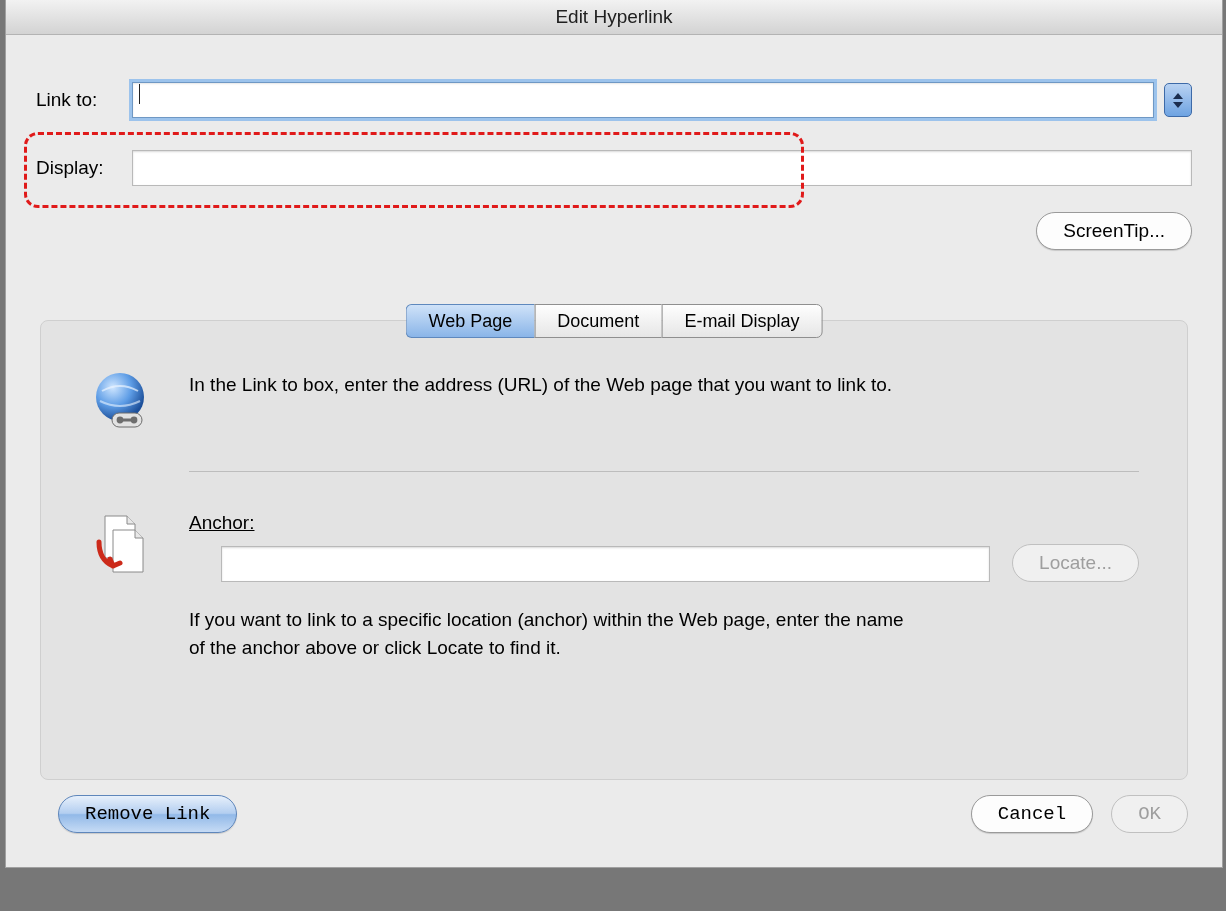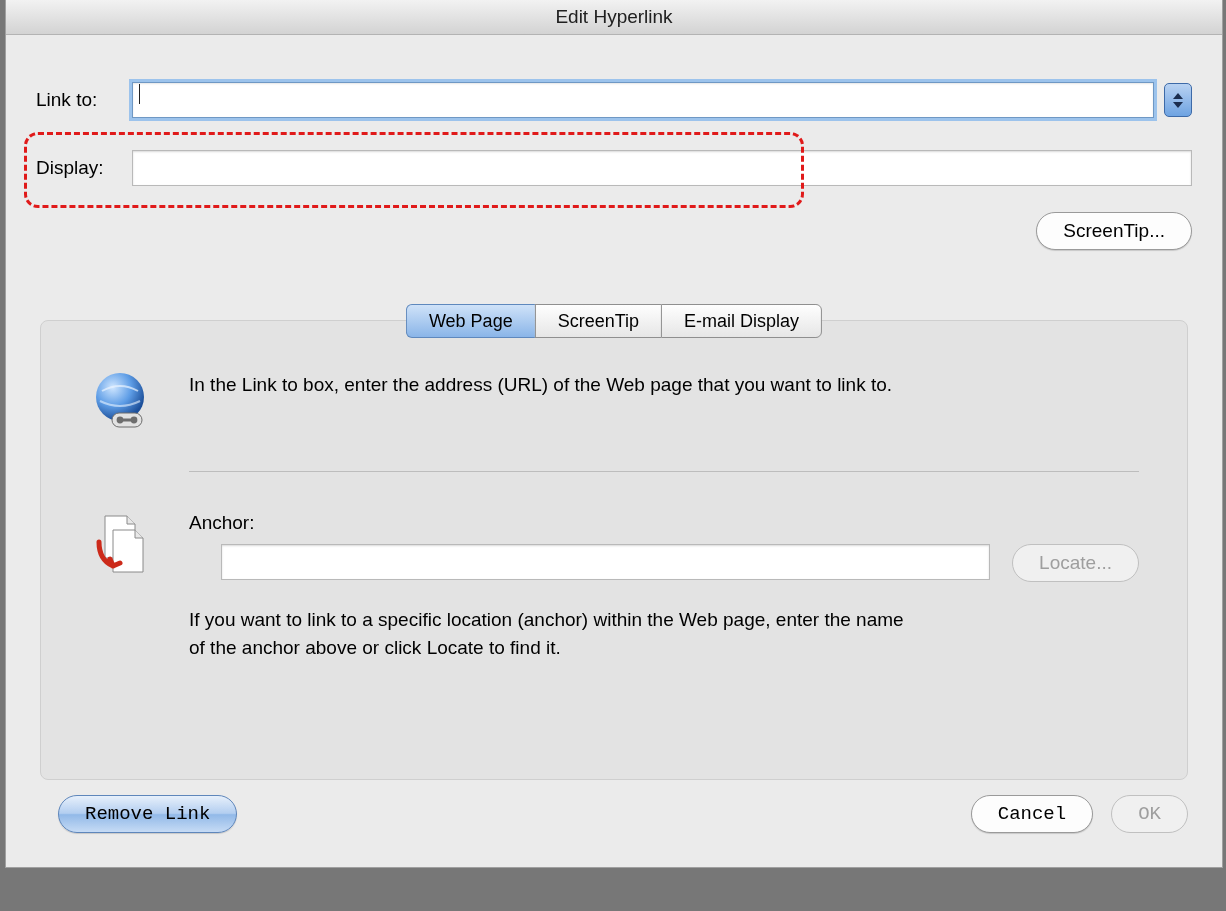--- a/index.html
+++ b/index.html
@@ -87,22 +87,22 @@
   .panel{
     position:absolute;left:34px;right:34px;top:320px;height:460px;
     background:#e3e3e3;border:1px solid #cfcfcf;border-radius:8px;
     box-sizing:border-box;padding:50px 48px 30px 48px;
   }
   .section{display:flex;align-items:flex-start;gap:36px;}
   .iconbox{width:64px;flex:none;display:flex;justify-content:center;}
   .sect-body{flex:1;}
   .helptext{font-size:19px;line-height:1.45;max-width:720px;}
   .divider{border:none;border-top:1px solid #bdbdbd;margin:40px 0 40px 100px;}
-  .anchor-lbl{font-size:19px;margin-bottom:10px;}
-  .anchor-row{display:flex;align-items:flex-start;gap:22px;margin-bottom:24px;margin-left:32px;}
+  .anchor-lbl{font-size:19px;margin-bottom:10px;text-decoration:underline;}
+  .anchor-row{display:flex;align-items:flex-end;gap:22px;margin-bottom:24px;margin-left:32px;}
   .anchor-row .txt{flex:1;height:34px;}
   
   .bottombar{
     position:absolute;left:34px;right:34px;bottom:34px;
     display:flex;align-items:center;
   }
   .bottombar .spacer{flex:1;}
   .bottombar .pillbtn{margin-left:18px;font-family:Liberation Mono, monospace;}
   .pillbtn.primary{
     background:linear-gradient(#e7f0fb,#b3cef0 48%,#92b9e8 52%,#c6dbf5);
@@ -132,21 +132,21 @@
   </div>
 
   <div class="annot"></div>
 
   <div class="screentip-wrap">
     <button class="pillbtn">ScreenTip...</button>
   </div>
 
   <div class="tabs">
     <div class="tab active">Web Page</div>
-    <div class="tab">ScreenTip</div>
+    <div class="tab">Document</div>
     <div class="tab">E-mail Display</div>
   </div>
 
   <div class="panel">
 
     <div class="section">
       <div class="iconbox">
         <svg width="62" height="60" viewBox="0 0 62 60">
           <defs>
             <radialGradient id="g1" cx="35%" cy="30%" r="70%">

